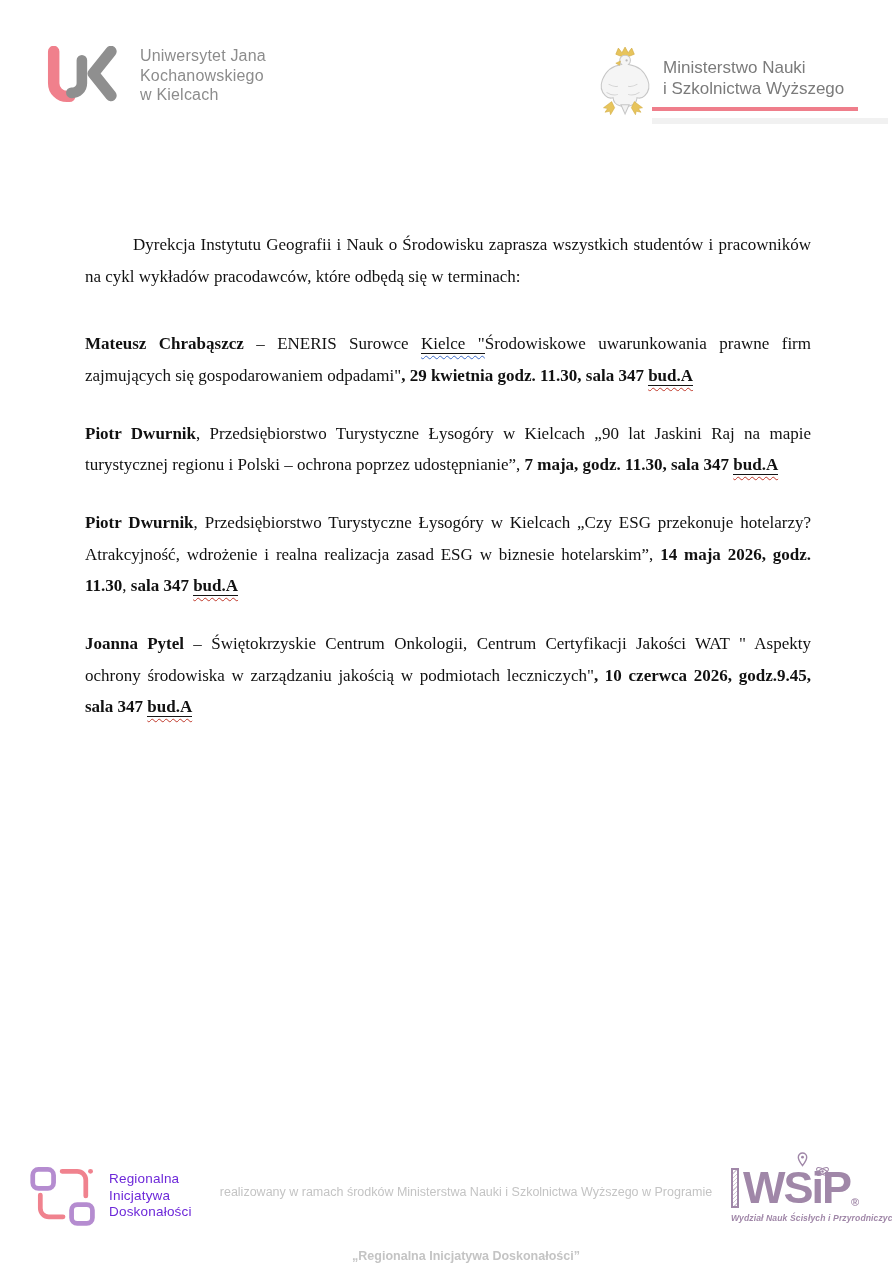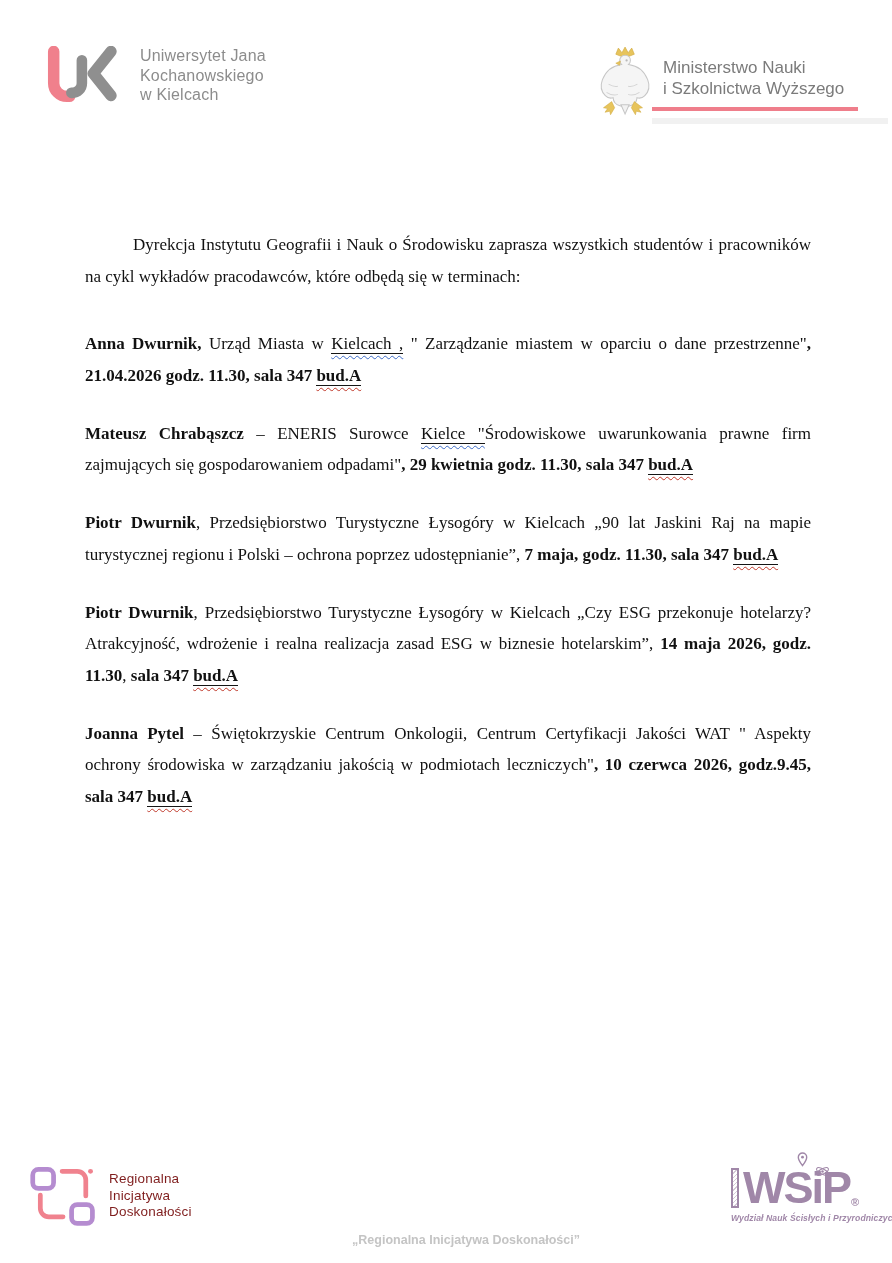--- a/index.html
+++ b/index.html
@@ -44,21 +44,21 @@
   .sp-blue {
     text-decoration-line:underline; text-decoration-style:wavy;
     text-decoration-color:#3d6bc6; text-decoration-thickness:1px;
     text-underline-offset:6px;
   }
 
   
   .rid-logo { position:absolute; left:28px; top:1164px; display:flex; align-items:center; gap:9px; }
   .rid-text {
     font-family:"Liberation Sans", sans-serif;
-    color:#7f1d1d; font-size:13.5px; line-height:16.5px; letter-spacing:.2px;
+    color:#6d28d9; font-size:13.5px; line-height:16.5px; letter-spacing:.2px;
   }
   .project-note {
     position:absolute; left:186px; top:1185px; width:560px;
     text-align:center;
     font-family:"Liberation Sans", sans-serif;
     color:#c4c4c4; font-size:12.5px; line-height:15.5px;
   }
   .project-note .l1p { letter-spacing:1px; font-weight:bold; }
   .project-note .l1q { font-weight:bold; font-style:italic; }
   .project-note .l3 { font-weight:bold;margin-top:48px; }
@@ -118,21 +118,20 @@
       </div>
     </div>
     <div class="ministry-bar"></div>
     <div class="ministry-shadow"></div>
   </div>
 
   <div class="body-text">
 
     <p class="intro">Dyrekcja Instytutu Geografii i Nauk o Środowisku zaprasza wszystkich studentów i pracowników na cykl wykładów pracodawców, które odbędą się w terminach:</p>
 
-    <p class="lecture"><span class="b">Anna Dwurnik,</span><span> Urząd Miasta w </span><span class="ul sp-blue">Kielcach ,</span><span> " Zarządzanie miastem w oparciu o dane przestrzenne"</span><span class="b">, 21.04.2026 godz. 11.30, sala 347 </span><span class="b ul sp-red">bud.A</span></p>
 
     <p class="lecture"><span class="b">Mateusz Chrabąszcz</span><span> – ENERIS Surowce </span><span class="ul sp-blue">Kielce "</span><span>Środowiskowe uwarunkowania prawne firm zajmujących się gospodarowaniem odpadami"</span><span class="b">, 29 kwietnia godz. 11.30, sala 347 </span><span class="b ul sp-red">bud.A</span></p>
 
     <p class="lecture"><span class="b">Piotr Dwurnik</span><span>, Przedsiębiorstwo Turystyczne Łysogóry w Kielcach „90 lat Jaskini Raj na mapie turystycznej regionu i Polski – ochrona poprzez udostępnianie”, </span><span class="b">7 maja, godz. 11.30, sala 347 </span><span class="b ul sp-red">bud.A</span></p>
 
     <p class="lecture"><span class="b">Piotr Dwurnik</span><span>, Przedsiębiorstwo Turystyczne Łysogóry w Kielcach „Czy ESG przekonuje hotelarzy? Atrakcyjność, wdrożenie i realna realizacja zasad ESG w biznesie hotelarskim”, </span><span class="b">14 maja 2026, godz. 11.30</span><span>, </span><span class="b">sala 347 </span><span class="b ul sp-red">bud.A</span></p>
 
     <p class="lecture"><span class="b">Joanna Pytel</span><span> – Świętokrzyskie Centrum Onkologii, Centrum Certyfikacji Jakości WAT " Aspekty ochrony środowiska w zarządzaniu jakością w podmiotach leczniczych"</span><span class="b">, 10 czerwca 2026, godz.9.45, sala 347 </span><span class="b ul sp-red">bud.A</span></p>
 
   </div>
@@ -146,20 +145,21 @@
       <circle cx="66" cy="7" r="2.6" fill="#f0828e"></circle>
     </svg>
     <div class="rid-text">
       <div>Regionalna</div>
       <div>Inicjatywa</div>
       <div>Doskonałości</div>
     </div>
   </div>
 
   <div class="project-note">
+    <div>realizowany w ramach środków Ministerstwa Nauki i Szkolnictwa Wyższego w Programie</div>
     <div class="l3">„Regionalna Inicjatywa Doskonałości”</div>
   </div>
 
   <div class="wsip-logo">
     <div class="wsip-row">
       <div class="wsip-bar"></div>
       <span class="wsip-mark">WSiP</span>
         <span class="wsip-reg">®</span>
       <svg class="wsip-pin" width="11" height="15" viewBox="0 0 11 15" aria-hidden="true">
         <path d="M5.5 1 a4.2 4.2 0 0 1 4.2 4.2 c0 3 -4.2 8.3 -4.2 8.3 c0 0 -4.2 -5.3 -4.2 -8.3 A4.2 4.2 0 0 1 5.5 1 z" fill="#fff" stroke="#a087a8" stroke-width="1.4"></path>

